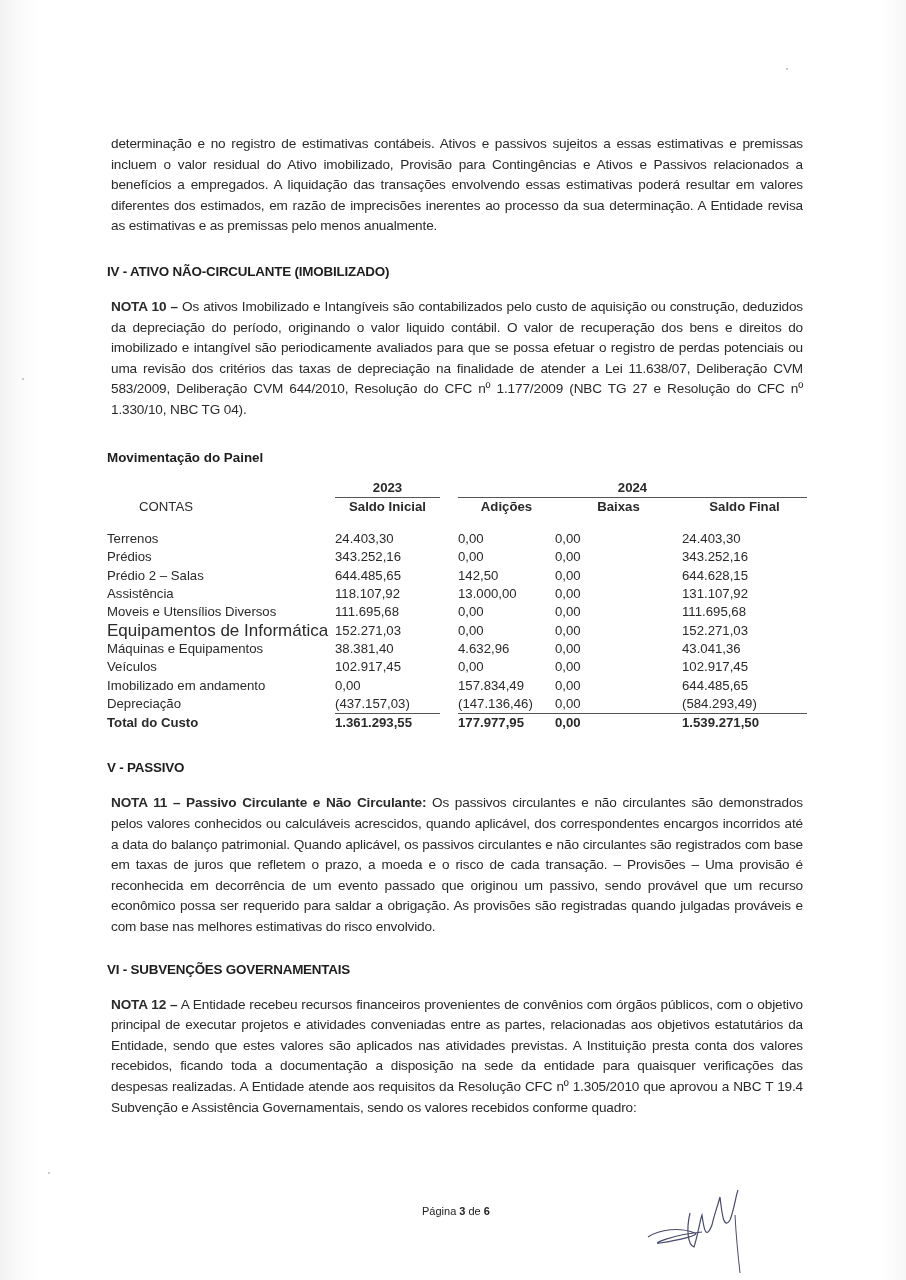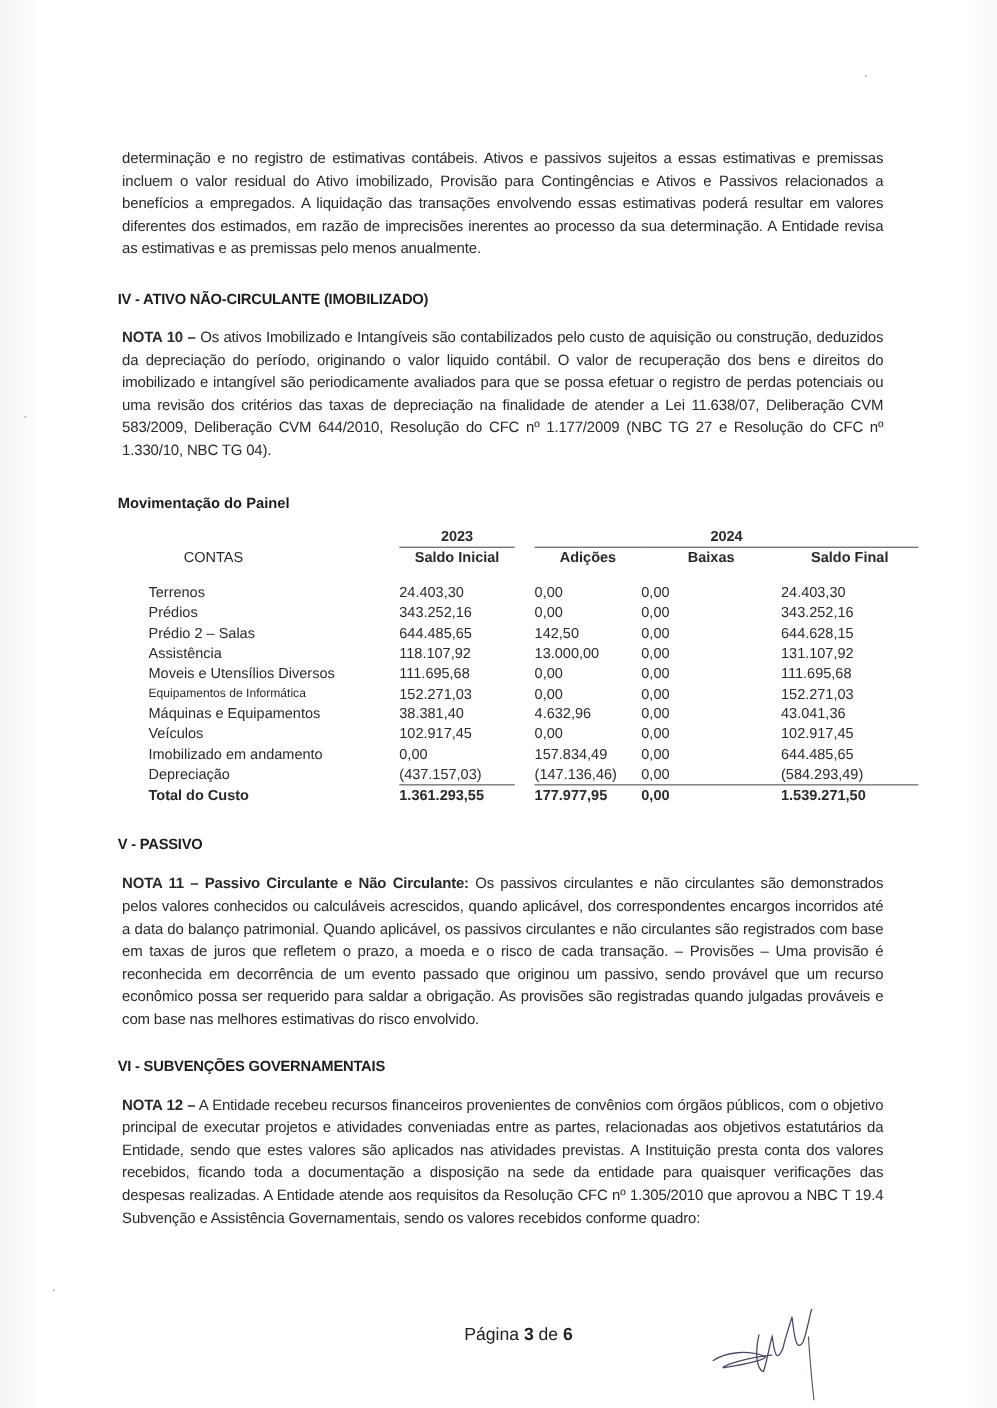--- a/index.html
+++ b/index.html
@@ -9,33 +9,33 @@
     background: linear-gradient(90deg, #f2f2f2 0px, #fafafa 18px, #ffffff 40px, #ffffff 880px, #f7f7f7 906px);
   }
   .page { position: absolute; left: 107px; top: 130px; width: 700px; }
   p.body {
     font-size: 13.6px; line-height: 20.6px; margin: 4px; text-align: justify;
     letter-spacing: -0.15px; color: #2a2a2a;
   }
   .sec-title { font-weight: bold; font-size: 13.4px; margin: 0; color: #1d1d1d; letter-spacing: -0.2px; }
   .nota-label { font-weight: bold; }
   .sub-title { font-weight: bold; font-size: 13.4px; margin: 0; color: #1d1d1d; }
-  table.cost { border-collapse: collapse; width: 700px; font-size: 13.2px; color: #2a2a2a; table-layout: fixed; margin-left: 28px; }
+  table.cost { border-collapse: collapse; width: 700px; font-size: 13.2px; color: #2a2a2a; table-layout: fixed; }
   table.cost td { padding: 0; height: 18.3px; line-height: 18.3px; white-space: nowrap; }
   table.cost td.num { text-align: left; }
   .col-acc { width: 228px; }
   .col-c1 { width: 105px; }
   .col-gap1 { width: 18px; }
   .col-c2 { width: 97px; }
   .col-c3 { width: 127px; }
   .col-c4 { width: 125px; }
   .yr { text-align: center; font-weight: bold; border-bottom: 1.3px solid #555; }
   .hdr { font-weight: bold; text-align: center; }
   .tot td { font-weight: bold; }
-  .footer { position: absolute; left: 422px; top: 1205px; font-size: 16px; color: #222; }
+  .footer { position: absolute; left: 422px; top: 1205px; font-size: 11px; color: #222; }
   .footer b { font-weight: bold; }
   .sig { position: absolute; left: 640px; top: 1185px; width: 120px; height: 90px; }
   .speck { position: absolute; width: 2px; height: 2px; background: #bbb; border-radius: 1px; }
 </style>
 </head>
 <body>
 
 <div class="speck" style="left:786px; top:68px;"></div>
 <div class="speck" style="left:22px; top:378px;"></div>
 <div class="speck" style="left:48px; top:1172px;"></div>
@@ -117,21 +117,21 @@
         </tr>
         <tr>
           <td>Moveis e Utensílios Diversos</td>
           <td class="num">111.695,68</td>
           <td></td>
           <td class="num" style="padding-right:24px">0,00</td>
           <td class="num" style="padding-right:40px">0,00</td>
           <td class="num">111.695,68</td>
         </tr>
         <tr>
-          <td style="font-size: 11px;">Equipamentos de Informática</td>
+          <td style="font-size: 17px;">Equipamentos de Informática</td>
           <td class="num">152.271,03</td>
           <td></td>
           <td class="num" style="padding-right:24px">0,00</td>
           <td class="num" style="padding-right:40px">0,00</td>
           <td class="num">152.271,03</td>
         </tr>
         <tr>
           <td>Máquinas e Equipamentos</td>
           <td class="num">38.381,40</td>
           <td></td>

